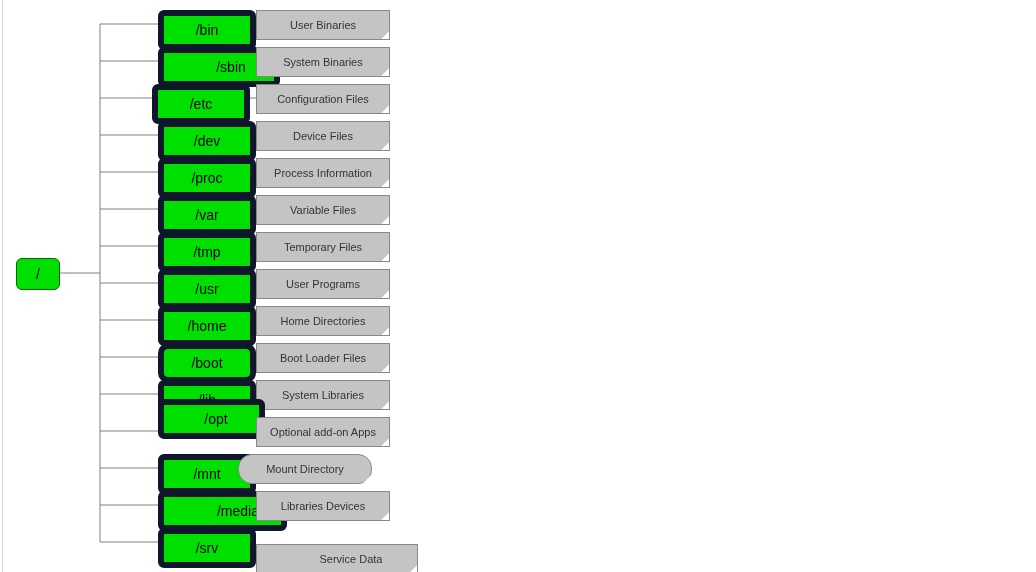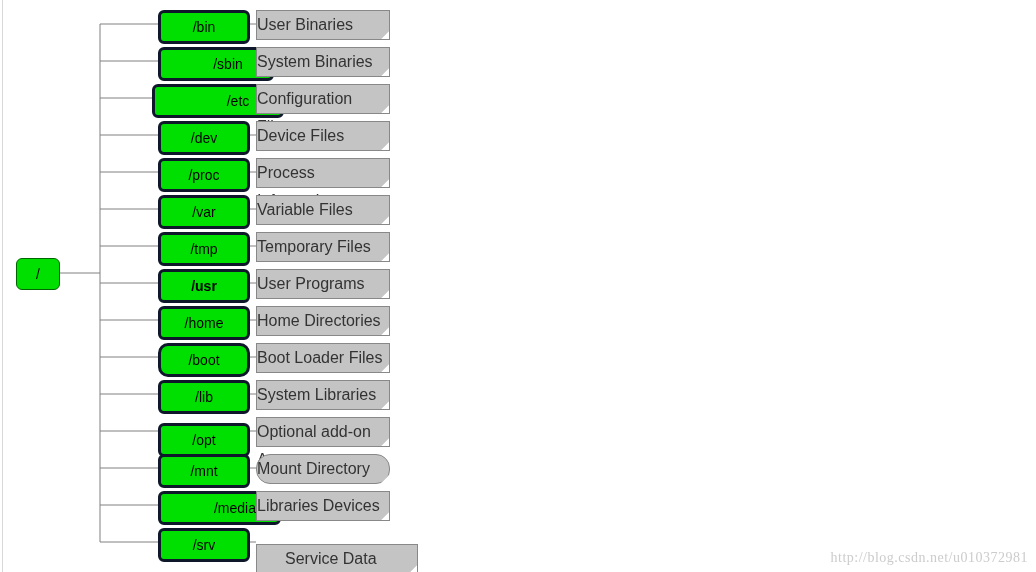--- a/index.html
+++ b/index.html
@@ -29,36 +29,36 @@
     text-align: center;
     line-height: 30px;
     font-size: 14px;
     color: #000;
   }
   .dir-box {
     position: absolute;
     width: 86px;
     height: 28px;
     background: #00e000;
-    border: 3px solid #0f172a;
+    border: 6px solid #0f172a;
     border-radius: 6px;
     text-align: center;
     line-height: 28px;
     font-size: 14px;
     color: #000;
   }
   .desc-box {
     position: absolute;
     width: 132px;
     height: 28px;
     background: #c4c4c4;
     border: 1px solid #888;
-    text-align: left;
+    text-align: center;
     line-height: 28px;
-    font-size: 16px;
+    font-size: 11px;
     color: #333;
   }
   .desc-box::after {
     content: "";
     position: absolute;
     right: 0;
     bottom: 0;
     width: 0;
     height: 0;
     border-style: solid;
@@ -146,42 +146,41 @@
 
   <div class="root-box">
     <span>/</span>
   </div>
 
   <div id="rows-host">
       <div class="dir-box" style="left: 158px; top: 10px;"><span>/bin</span></div>
       <div class="desc-box" style="left: 256px; top: 10px;"><span>User Binaries</span></div>
       <div class="dir-box" style="left: 158px; top: 47px; padding-left: 24px;"><span>/sbin</span></div>
       <div class="desc-box" style="left: 256px; top: 47px;"><span>System Binaries</span></div>
-      <div class="dir-box" style="left: 152px; top: 84px; padding-left: 40px;"><span>/etc</span></div>
+      <div class="dir-box" style="left: 152px; top: 84px;"><span>/etc</span></div>
       <div class="desc-box" style="left: 256px; top: 84px;"><span>Configuration Files</span></div>
       <div class="dir-box" style="left: 158px; top: 121px;"><span>/dev</span></div>
       <div class="desc-box" style="left: 256px; top: 121px;"><span>Device Files</span></div>
       <div class="dir-box" style="left: 158px; top: 158px;"><span>/proc</span></div>
       <div class="desc-box" style="left: 256px; top: 158px;"><span>Process Information</span></div>
       <div class="dir-box" style="left: 158px; top: 195px;"><span>/var</span></div>
       <div class="desc-box" style="left: 256px; top: 195px;"><span>Variable Files</span></div>
       <div class="dir-box" style="left: 158px; top: 232px;"><span>/tmp</span></div>
       <div class="desc-box" style="left: 256px; top: 232px;"><span>Temporary Files</span></div>
-      <div class="dir-box" style="left: 158px; top: 269px; font-weight: bold;"><span>/usr</span></div>
+      <div class="dir-box" style="left: 158px; top: 269px;"><span>/usr</span></div>
       <div class="desc-box" style="left: 256px; top: 269px;"><span>User Programs</span></div>
       <div class="dir-box" style="left: 158px; top: 306px;"><span>/home</span></div>
       <div class="desc-box" style="left: 256px; top: 306px;"><span>Home Directories</span></div>
       <div class="dir-box" style="left: 158px; top: 343px; border-radius: 10px;"><span>/boot</span></div>
       <div class="desc-box" style="left: 256px; top: 343px;"><span>Boot Loader Files</span></div>
       <div class="dir-box" style="left: 158px; top: 380px;"><span>/lib</span></div>
       <div class="desc-box" style="left: 256px; top: 380px;"><span>System Libraries</span></div>
-      <div class="dir-box" style="left: 158px; top: 423px;"><span>/opt</span></div>
+      <div class="dir-box" style="left: 158px; top: 399px; padding-left: 9px;"><span>/opt</span></div>
       <div class="desc-box" style="left: 256px; top: 417px;"><span>Optional add-on Apps</span></div>
       <div class="dir-box" style="left: 158px; top: 454px;"><span>/mnt</span></div>
-      <div class="desc-box" style="left: 256px; top: 454px; border-radius: 14px;"><span>Mount Directory</span></div>
+      <div class="desc-box" style="left: 238px; top: 454px; border-radius: 14px;"><span>Mount Directory</span></div>
       <div class="dir-box" style="left: 158px; top: 491px; padding-left: 31px;"><span>/media</span></div>
       <div class="desc-box" style="left: 256px; top: 491px;"><span>Libraries Devices</span></div>
       <div class="dir-box" style="left: 158px; top: 528px;"><span>/srv</span></div>
       <div class="desc-box" style="left: 256px; top: 544px; padding-left: 28px;"><span>Service Data</span></div>
     </div>
 
-  <div class="watermark">http://blog.csdn.net/u010372981</div>
 </div>
 
 </body></html>

